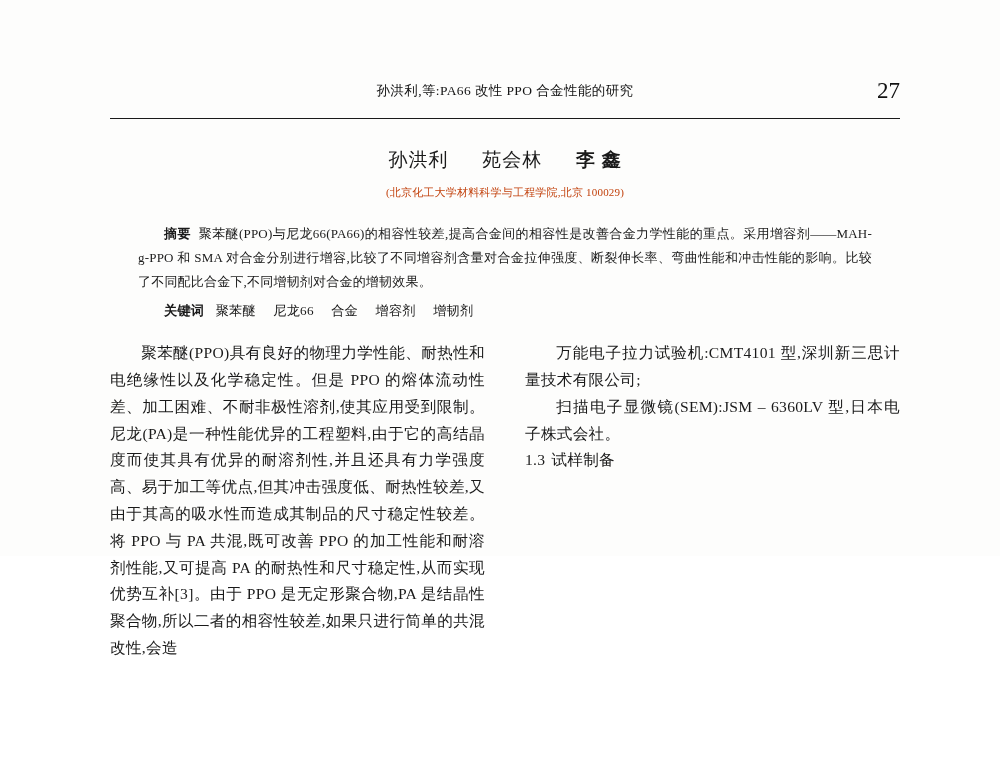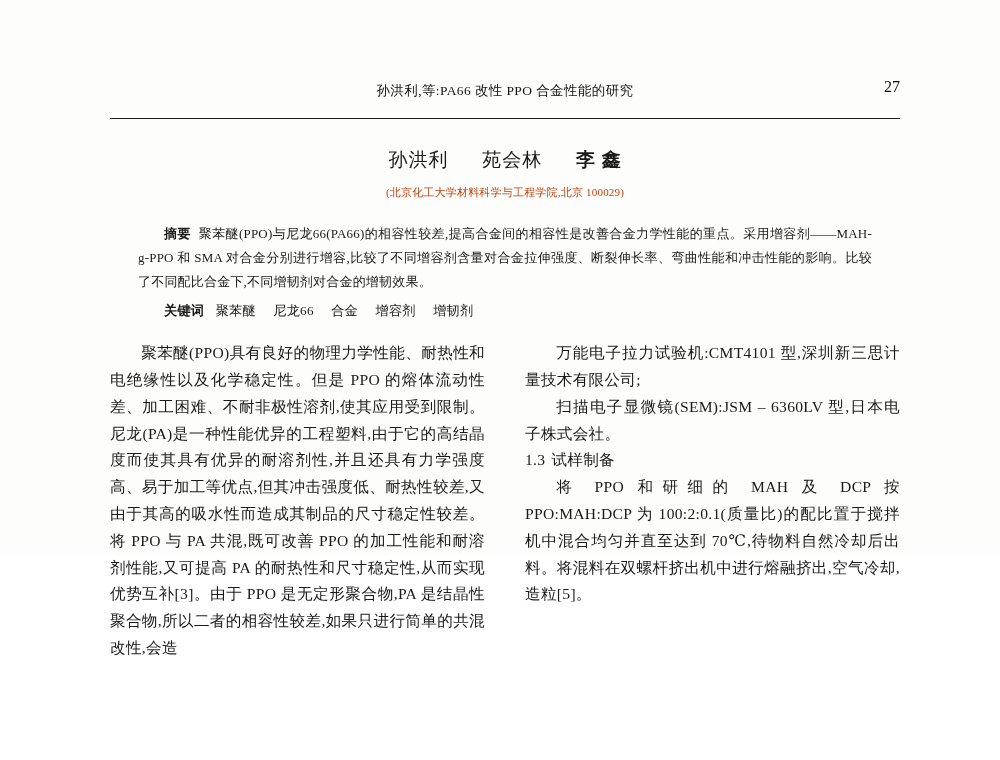--- a/index.html
+++ b/index.html
@@ -38,21 +38,21 @@
     text-align: center;
     font-size: 13.5px;
     letter-spacing: 0.4px;
     color: #141414;
     padding-top: 4px;
   }
   .runhead-page {
     position: absolute;
     right: 0;
     top: 0;
-    font-size: 16px;
+    font-size: 23px;
     font-family: "Liberation Serif", serif;
     color: #111;
   }
   .rule {
     border-top: 1.6px solid #1a1a1a;
     margin-top: 6px;
     width: 100%;
   }
 
   
@@ -184,18 +184,17 @@
     </div>
 
     <div class="columns">
       <div class="col">
         <p class="indent"><span>聚苯醚(PPO)具有良好的物理力学性能、耐热性和电绝缘性以及化学稳定性。但是 PPO 的熔体流动性差、加工困难、不耐非极性溶剂,使其应用受到限制。尼龙(PA)是一种性能优异的工程塑料,由于它的高结晶度而使其具有优异的耐溶剂性,并且还具有力学强度高、易于加工等优点,但其冲击强度低、耐热性较差,又由于其高的吸水性而造成其制品的尺寸稳定性较差。将 PPO 与 PA 共混,既可改善 PPO 的加工性能和耐溶剂性能,又可提高 PA 的耐热性和尺寸稳定性,从而实现优势互补[3]。由于 PPO 是无定形聚合物,PA 是结晶性聚合物,所以二者的相容性较差,如果只进行简单的共混改性,会造</span></p>
       </div>
       <div class="col">
         <p class="indent"><span>万能电子拉力试验机:CMT4101 型,深圳新三思计量技术有限公司;</span></p>
         <p class="indent"><span>扫描电子显微镜(SEM):JSM – 6360LV 型,日本电子株式会社。</span></p>
         <p class="sec-head"><span class="num">1.3</span><span>试样制备</span></p>
-        <p class="indent"><span>将 PPO 和研细的 MAH 及 DCP 按 PPO:MAH:DCP 为 100:2:0.1(质量比)的配比置于搅拌机中混合均匀并直至达到 70℃,待物料自然冷却后出料。将混料在双螺杆挤出机中进行熔融挤出,空气冷却,造粒[5]。</span></p>
       </div>
     </div>
 
   </div>
 </div>
 
 </body></html>

